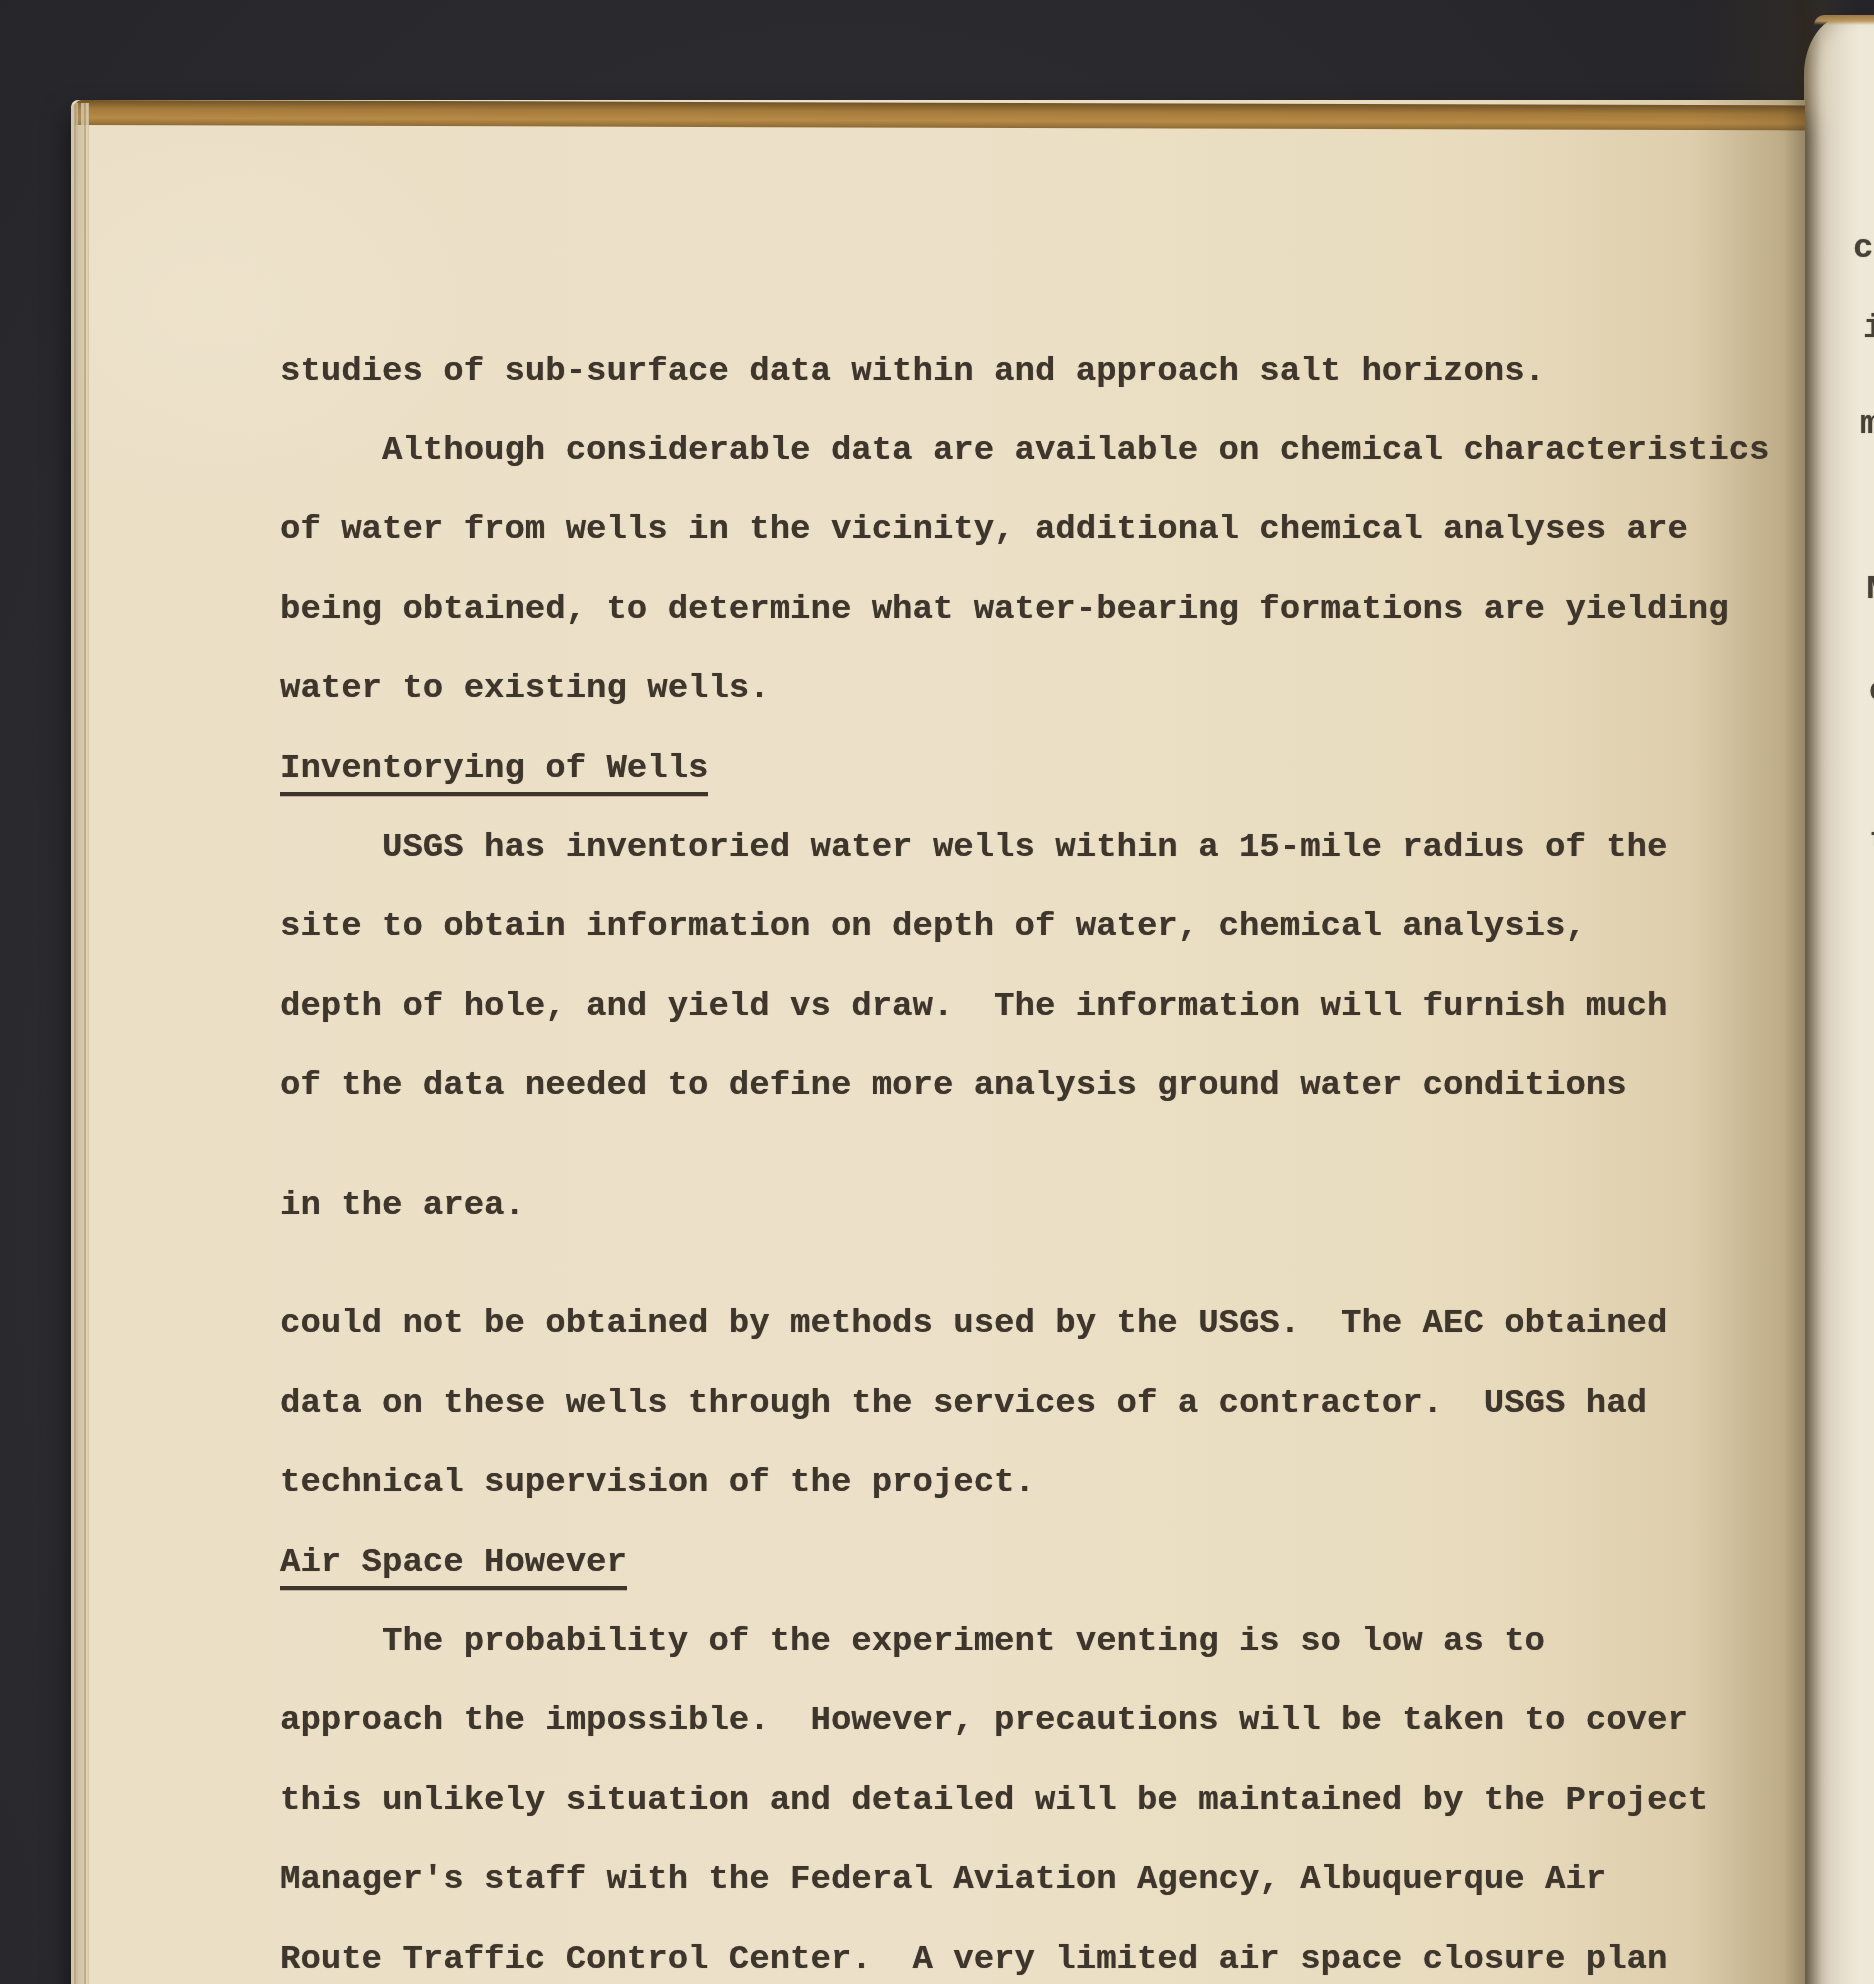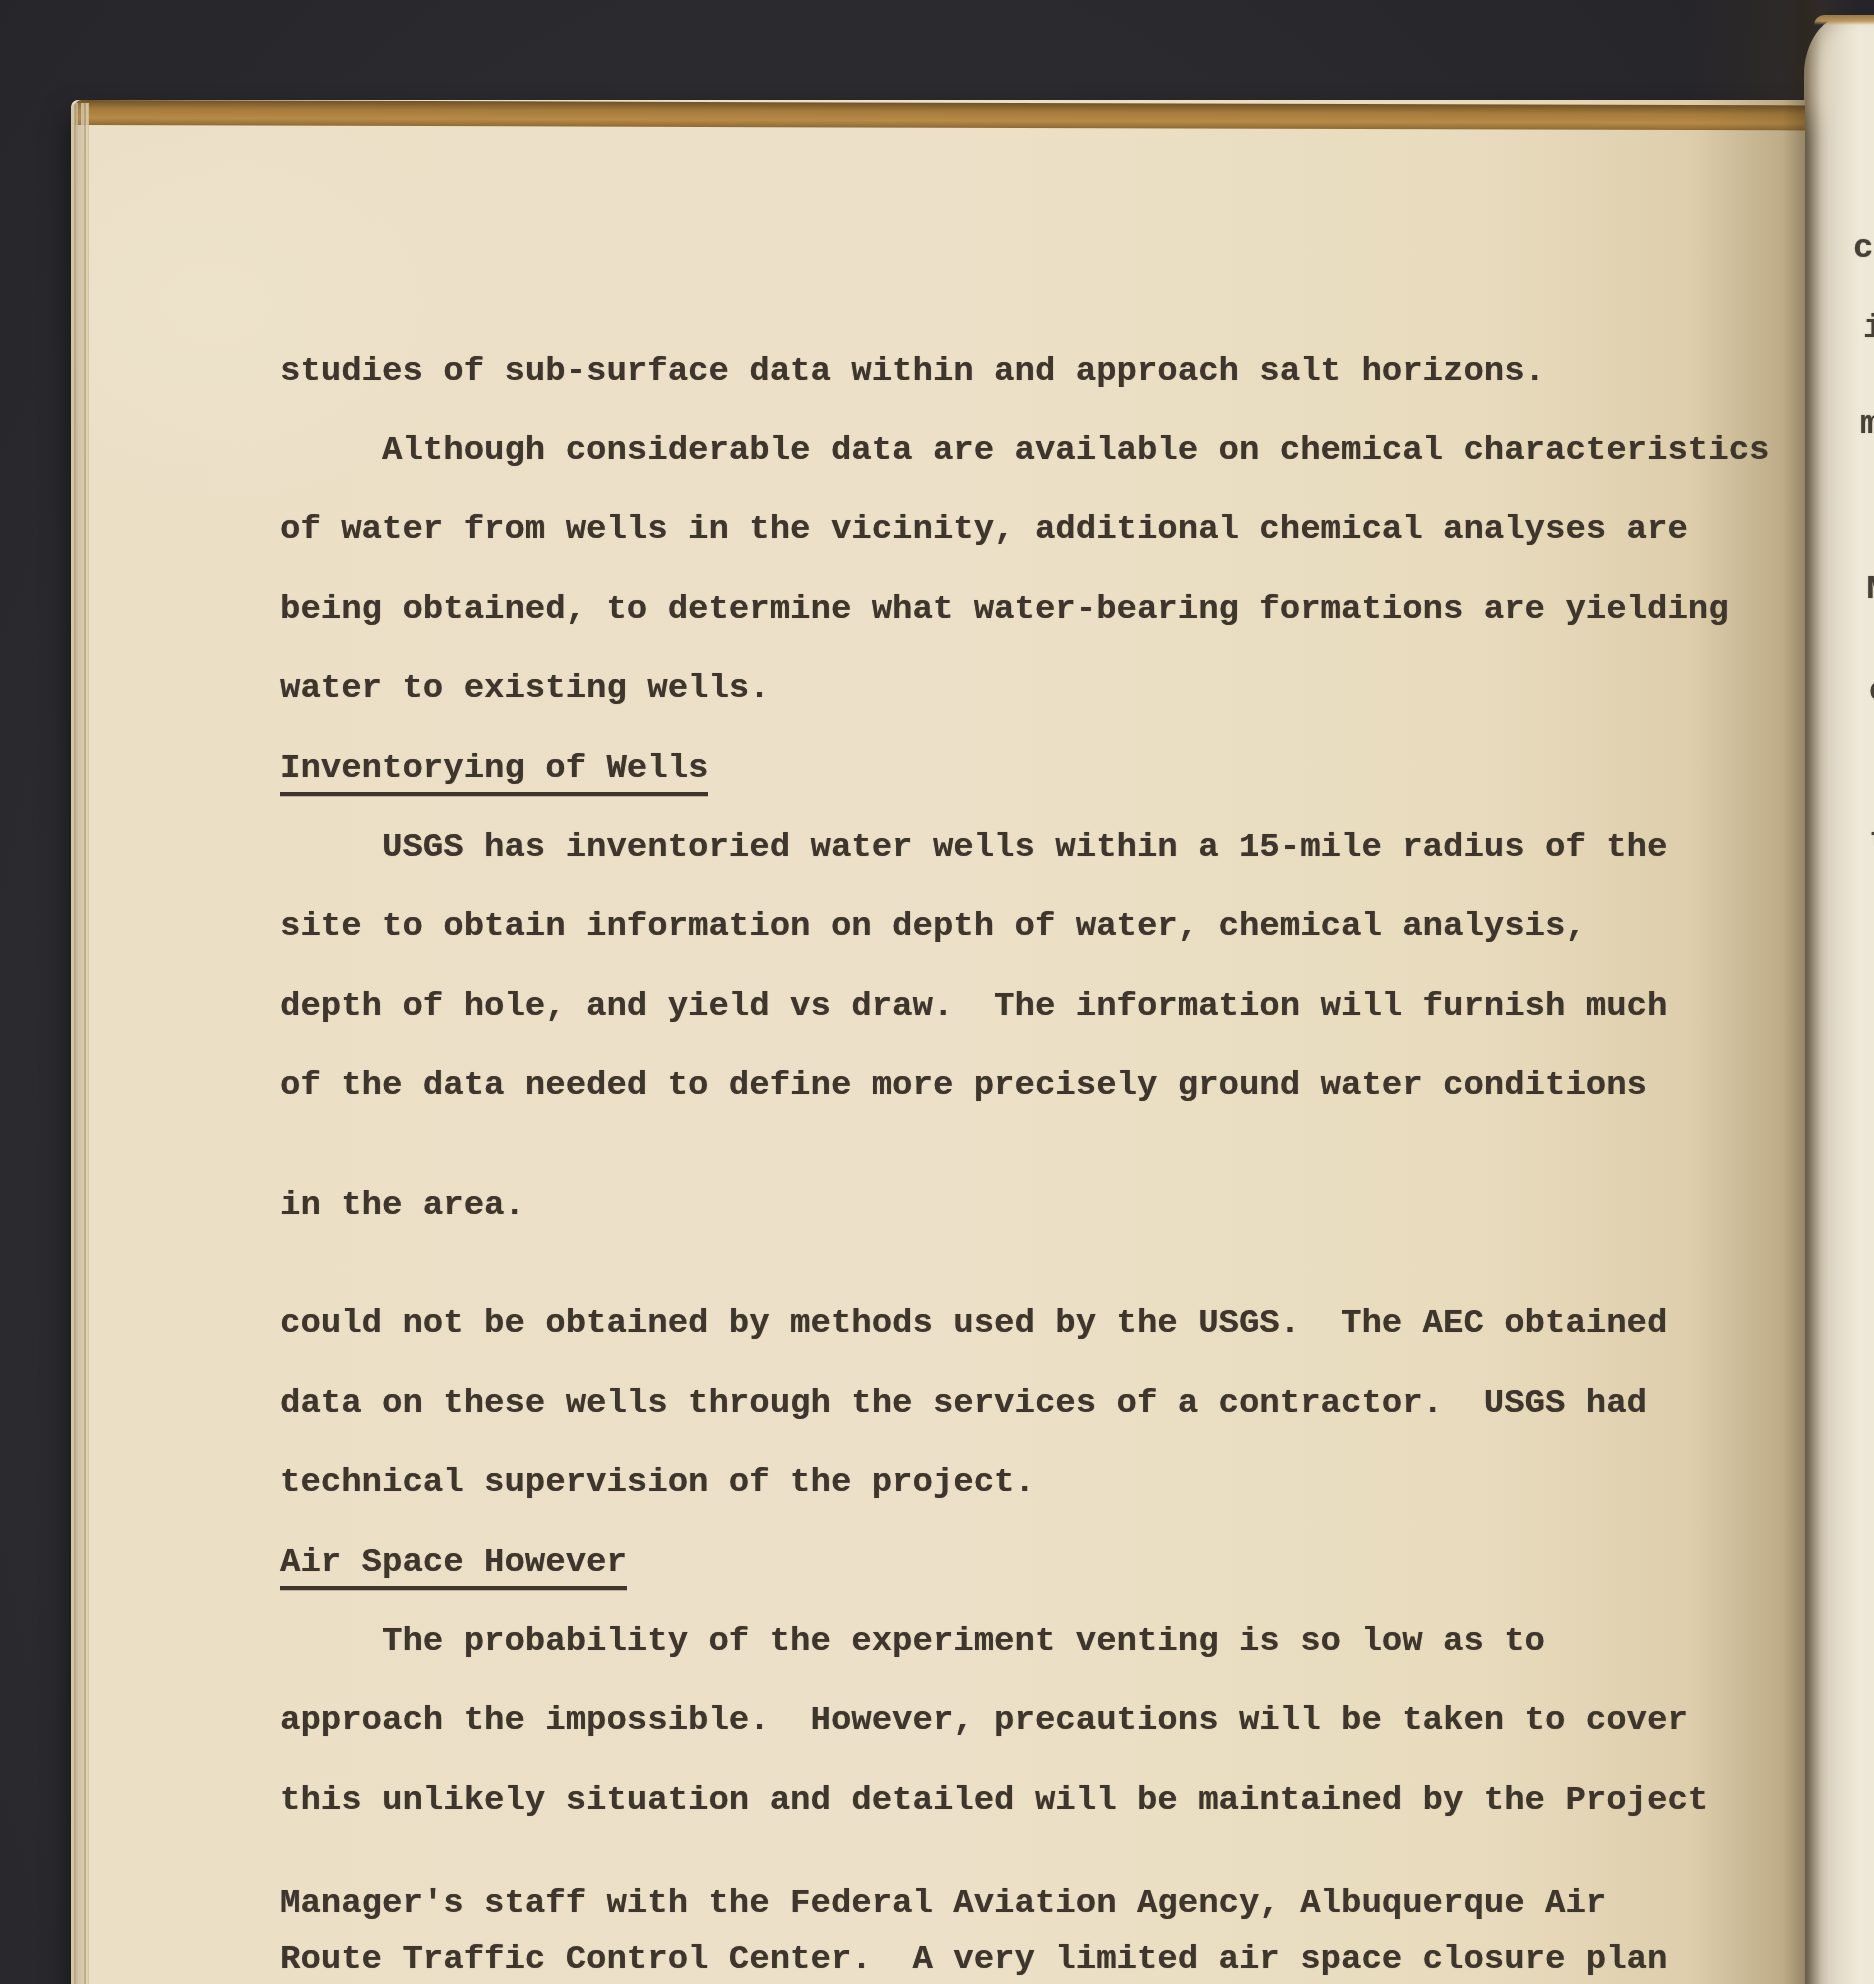--- a/index.html
+++ b/index.html
@@ -94,30 +94,30 @@
   <div class="textcol" id="text-lines">
       <div class="line" style="top: 347px;">studies of sub-surface data within and approach salt horizons.</div>
       <div class="line" style="top: 426px;">     Although considerable data are available on chemical characteristics</div>
       <div class="line" style="top: 505px;">of water from wells in the vicinity, additional chemical analyses are</div>
       <div class="line" style="top: 585px;">being obtained, to determine what water-bearing formations are yielding</div>
       <div class="line" style="top: 664px;">water to existing wells.</div>
       <div class="line heading" style="top: 744px;"><span class="hl">Inventorying of Wells</span></div>
       <div class="line" style="top: 823px;">     USGS has inventoried water wells within a 15-mile radius of the</div>
       <div class="line" style="top: 902px; text-align: center;">site to obtain information on depth of water, chemical analysis,</div>
       <div class="line" style="top: 982px;">depth of hole, and yield vs draw.  The information will furnish much</div>
-      <div class="line" style="top: 1061px;">of the data needed to define more precisely ground water conditions</div>
+      <div class="line" style="top: 1061px;">of the data needed to define more analysis ground water conditions</div>
       <div class="line" style="top: 1141px; margin-top: 40px;">in the area.</div>
       <div class="line" style="top: 1299px;">could not be obtained by methods used by the USGS.  The AEC obtained</div>
       <div class="line" style="top: 1379px;">data on these wells through the services of a contractor.  USGS had</div>
       <div class="line" style="top: 1458px;">technical supervision of the project.</div>
       <div class="line heading" style="top: 1538px;"><span class="hl">Air Space However</span></div>
       <div class="line" style="top: 1617px;">     The probability of the experiment venting is so low as to</div>
       <div class="line" style="top: 1696px;">approach the impossible.  However, precautions will be taken to cover</div>
       <div class="line" style="top: 1776px;">this unlikely situation and detailed will be maintained by the Project</div>
-      <div class="line" style="top: 1855px; margin-top: 24px;">Manager's staff with the Federal Aviation Agency, Albuquerque Air</div>
+      <div class="line" style="top: 1855px;">Manager's staff with the Federal Aviation Agency, Albuquerque Air</div>
       <div class="line" style="top: 1935px;">Route Traffic Control Center.  A very limited air space closure plan</div>
     </div>
 
 <span class="fragment" style="top: 231px; left: 1853px; z-index: 5;">c</span>
     <span class="fragment" style="top: 311px; left: 1863px; z-index: 5;">i</span>
     <span class="fragment" style="top: 407px; left: 1860px; z-index: 5;">m</span>
     <span class="fragment" style="top: 572px; left: 1866px; z-index: 5;">N</span>
     <span class="fragment" style="top: 674px; left: 1869px; z-index: 5;">o</span>
     <span class="fragment" style="top: 824px; left: 1869px; z-index: 5;">t</span>
   </div>

